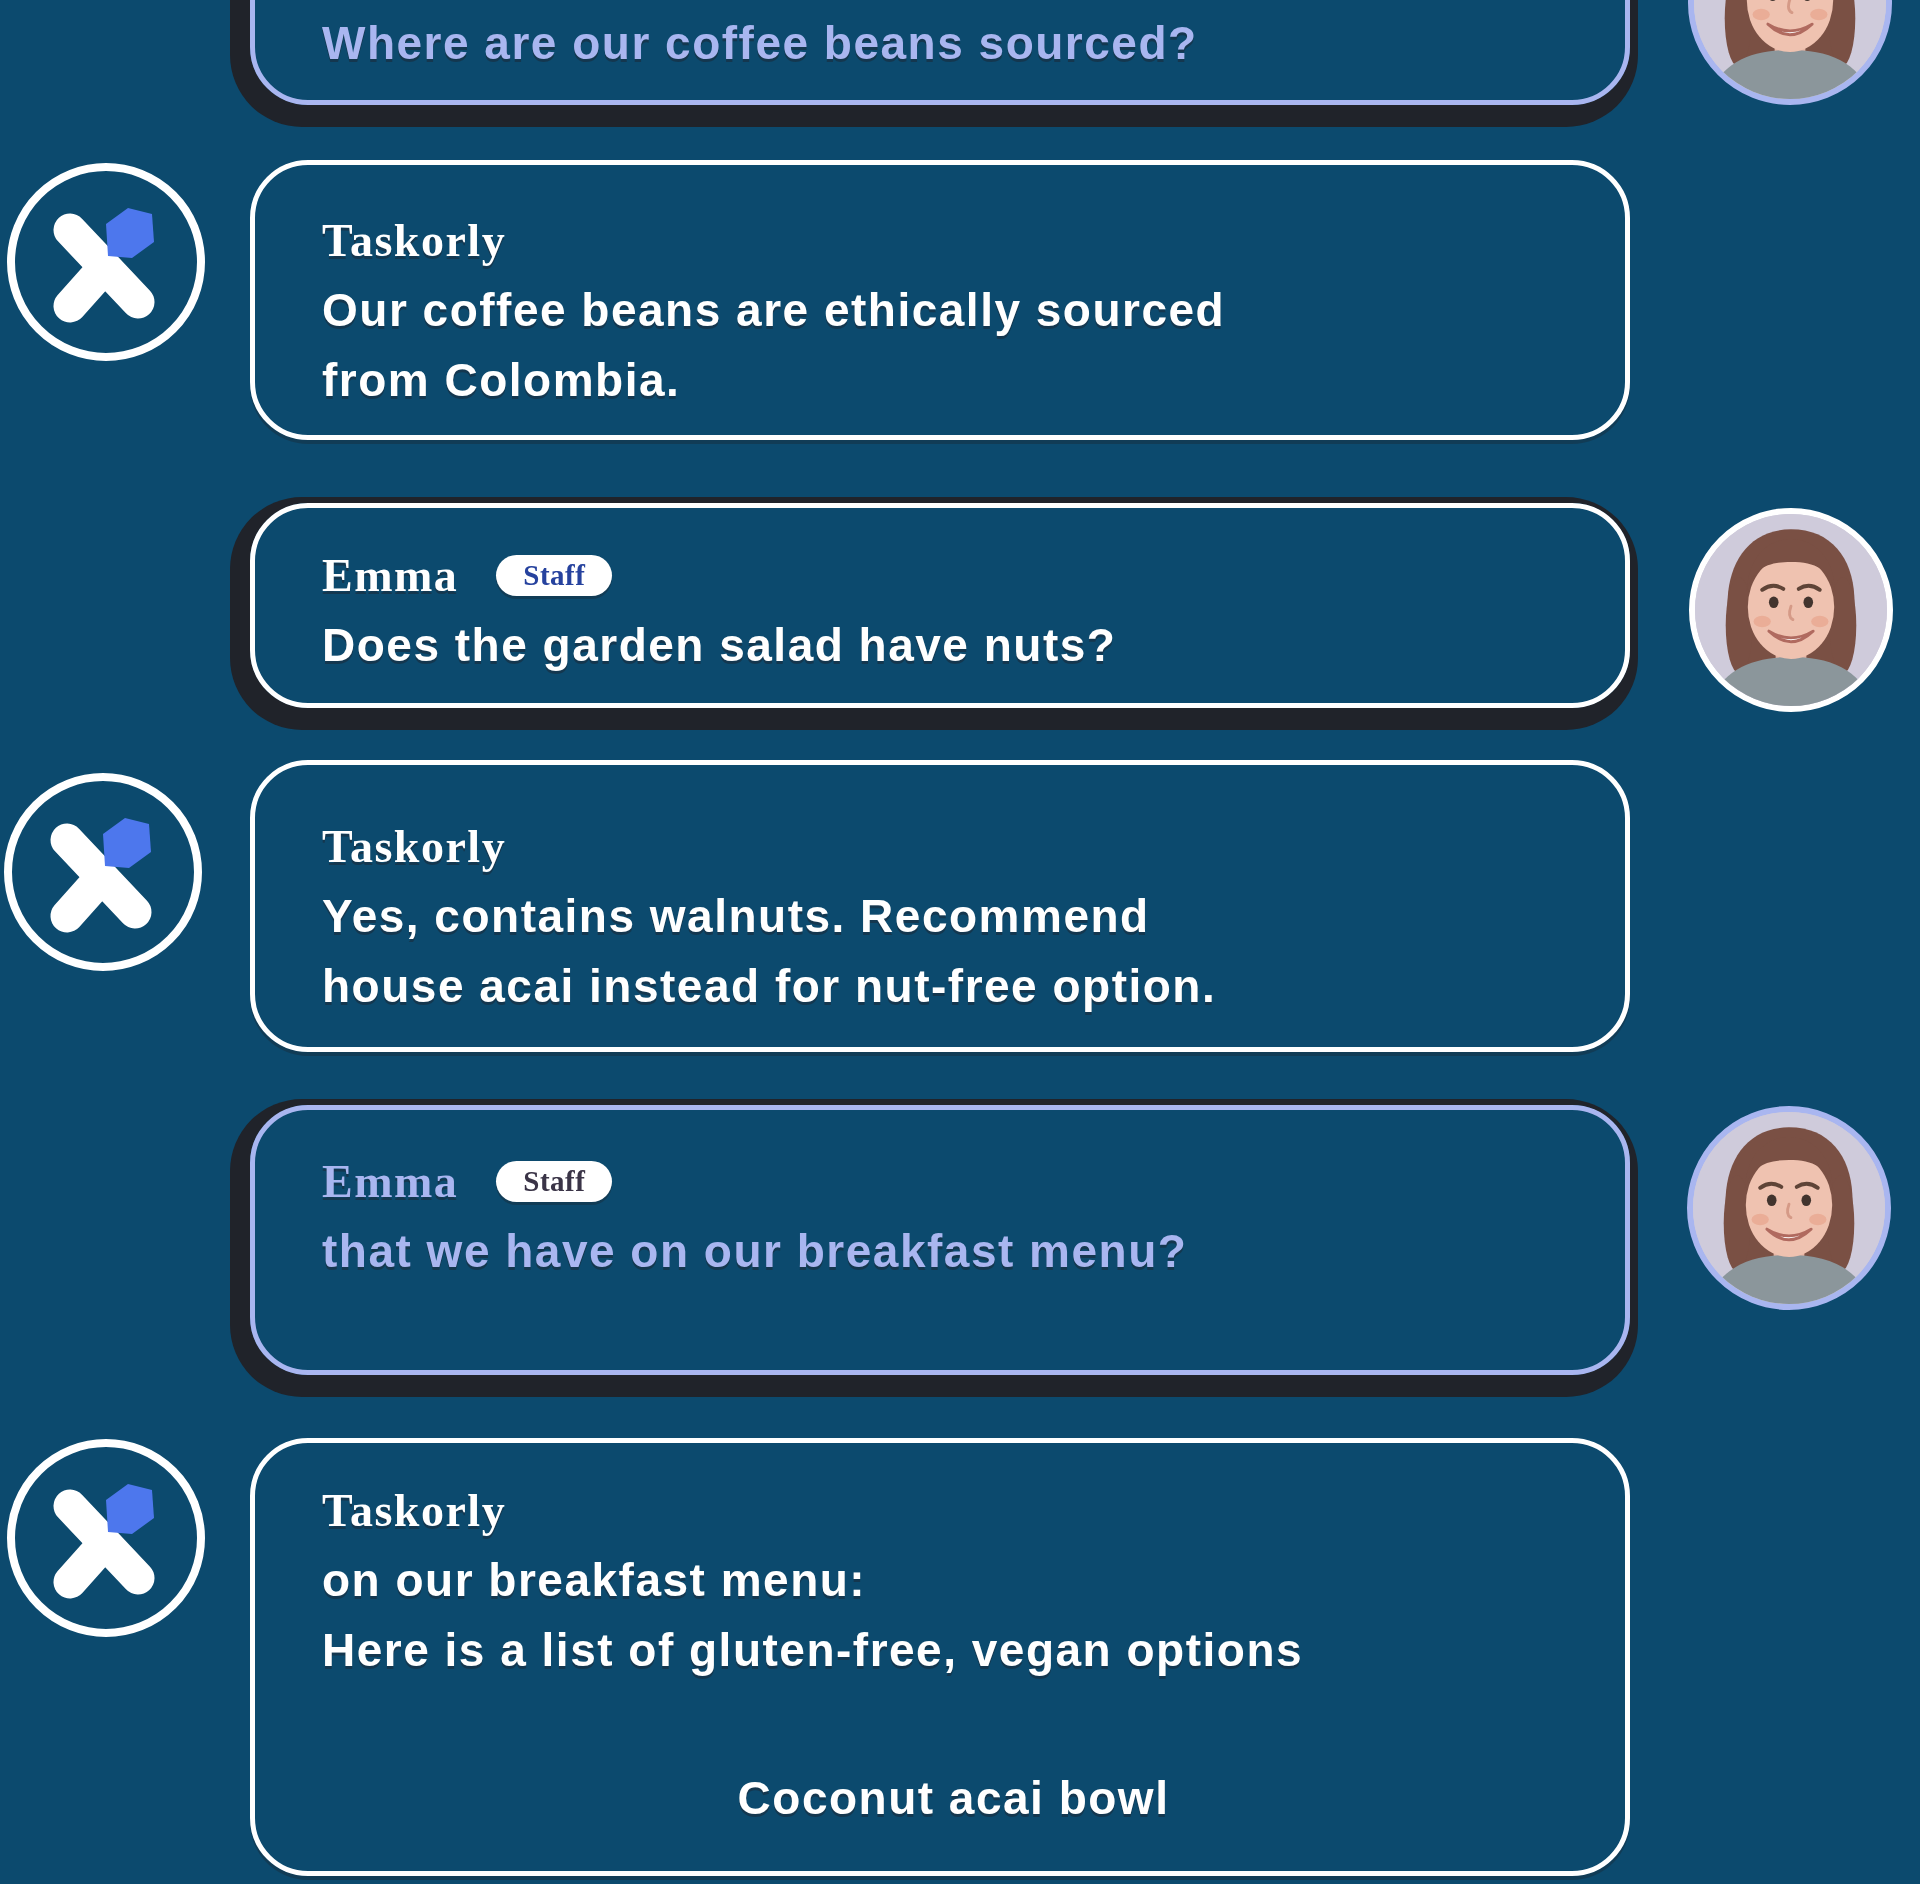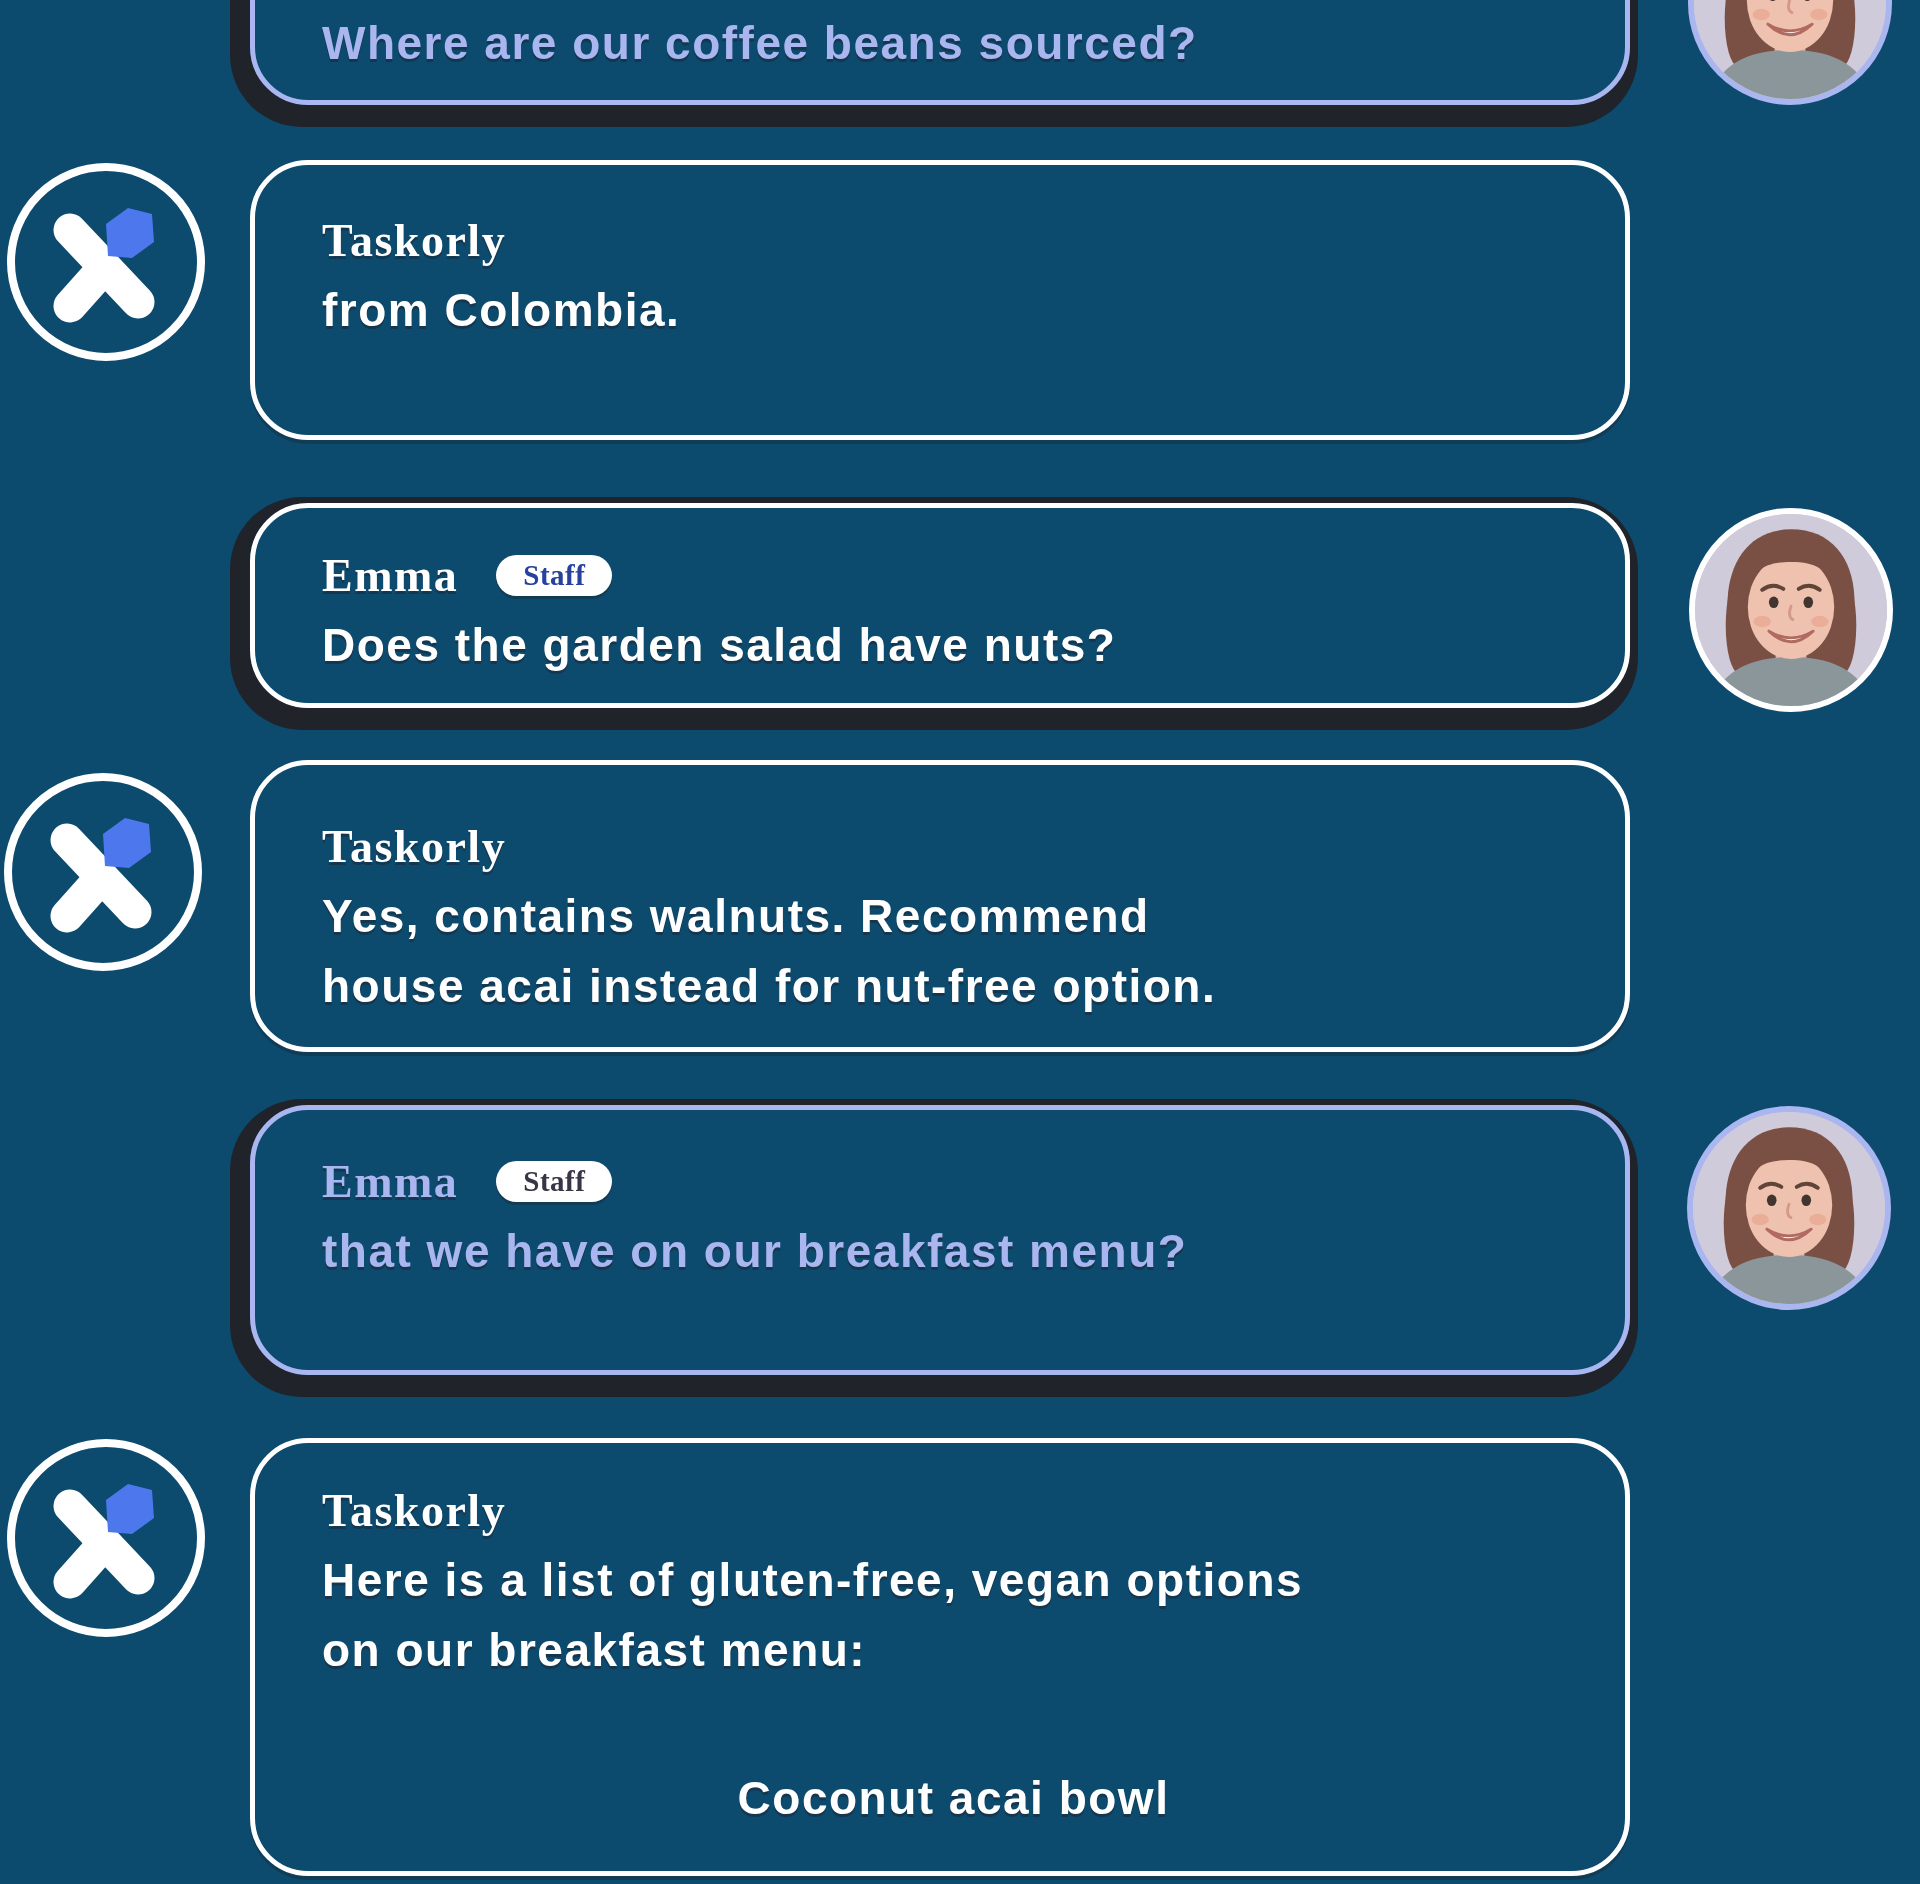--- a/index.html
+++ b/index.html
@@ -151,20 +151,21 @@
 
   <div class="avatar" style="left:4px;top:160px">
     <svg viewBox="0 0 204 204">
         <use href="#taskorly-mark"></use>
       </svg>
   </div>
   <div class="bubble plain" style="top:160px;height:280px;padding-top:40px">
     <div class="name-row">
       <span class="author">Taskorly</span>
     </div>
+    <div class="line">Our coffee beans are ethically sourced</div>
     <div class="line">from Colombia.</div>
   </div>
 
   <div class="bubble ring" style="top:503px;height:205px;padding-top:32px">
     <div class="name-row">
       <span class="author">Emma</span>
       <span class="badge blue-t">
         <span>Staff</span>
       </span>
     </div>
@@ -206,21 +207,21 @@
 
   <div class="avatar" style="left:4px;top:1436px">
     <svg viewBox="0 0 204 204">
         <use href="#taskorly-mark"></use>
       </svg>
   </div>
   <div class="bubble plain" style="top:1438px;height:438px;padding-top:32px">
     <div class="name-row">
       <span class="author">Taskorly</span>
     </div>
+    <div class="line">on our breakfast menu:</div>
     <div class="line">Here is a list of gluten-free, vegan options</div>
-    <div class="line">on our breakfast menu:</div>
     <div class="bullet-row">
       <span class="bullet-dot"></span>
       <span class="line">Coconut acai bowl</span>
     </div>
   </div>
 
 </div>
 
 </body></html>

